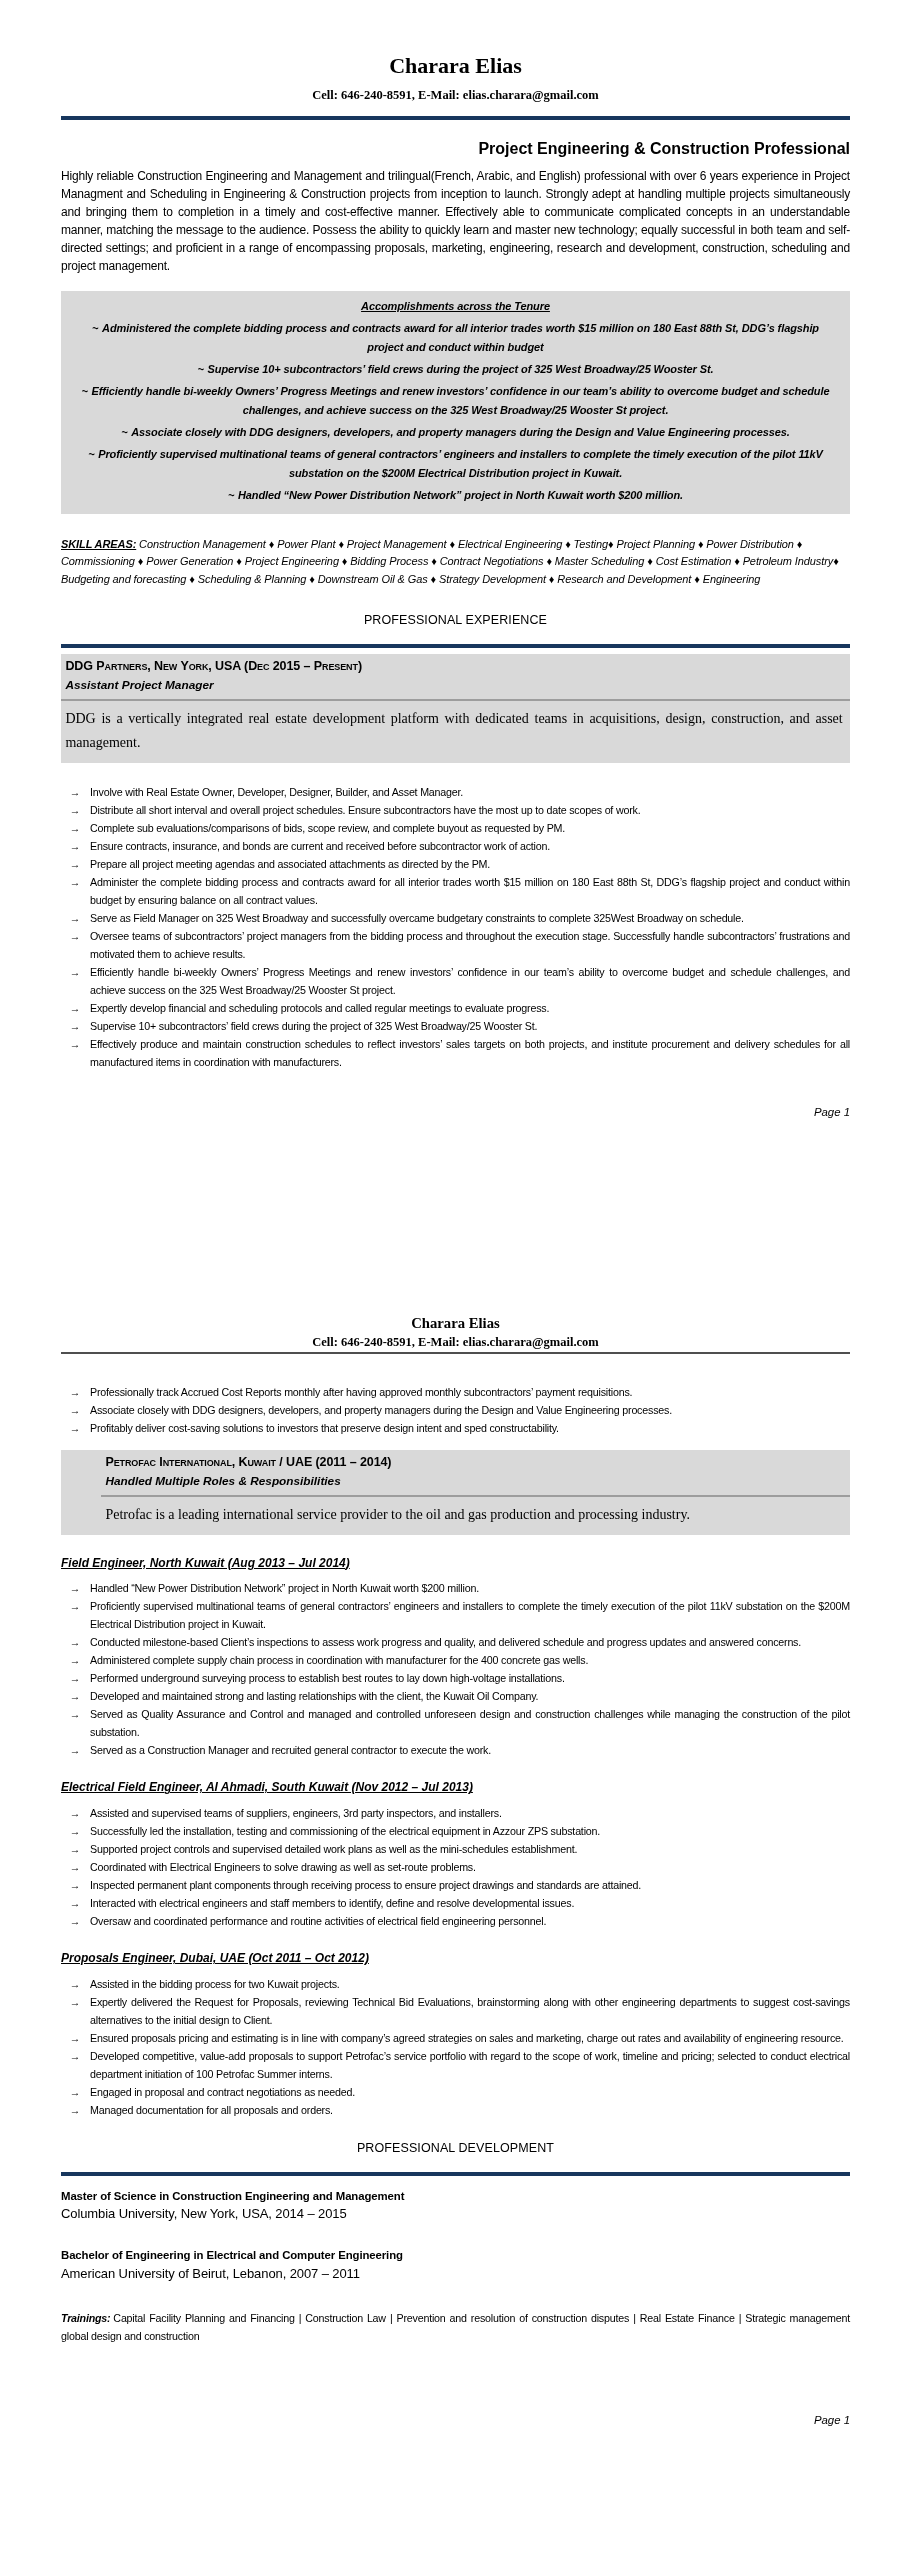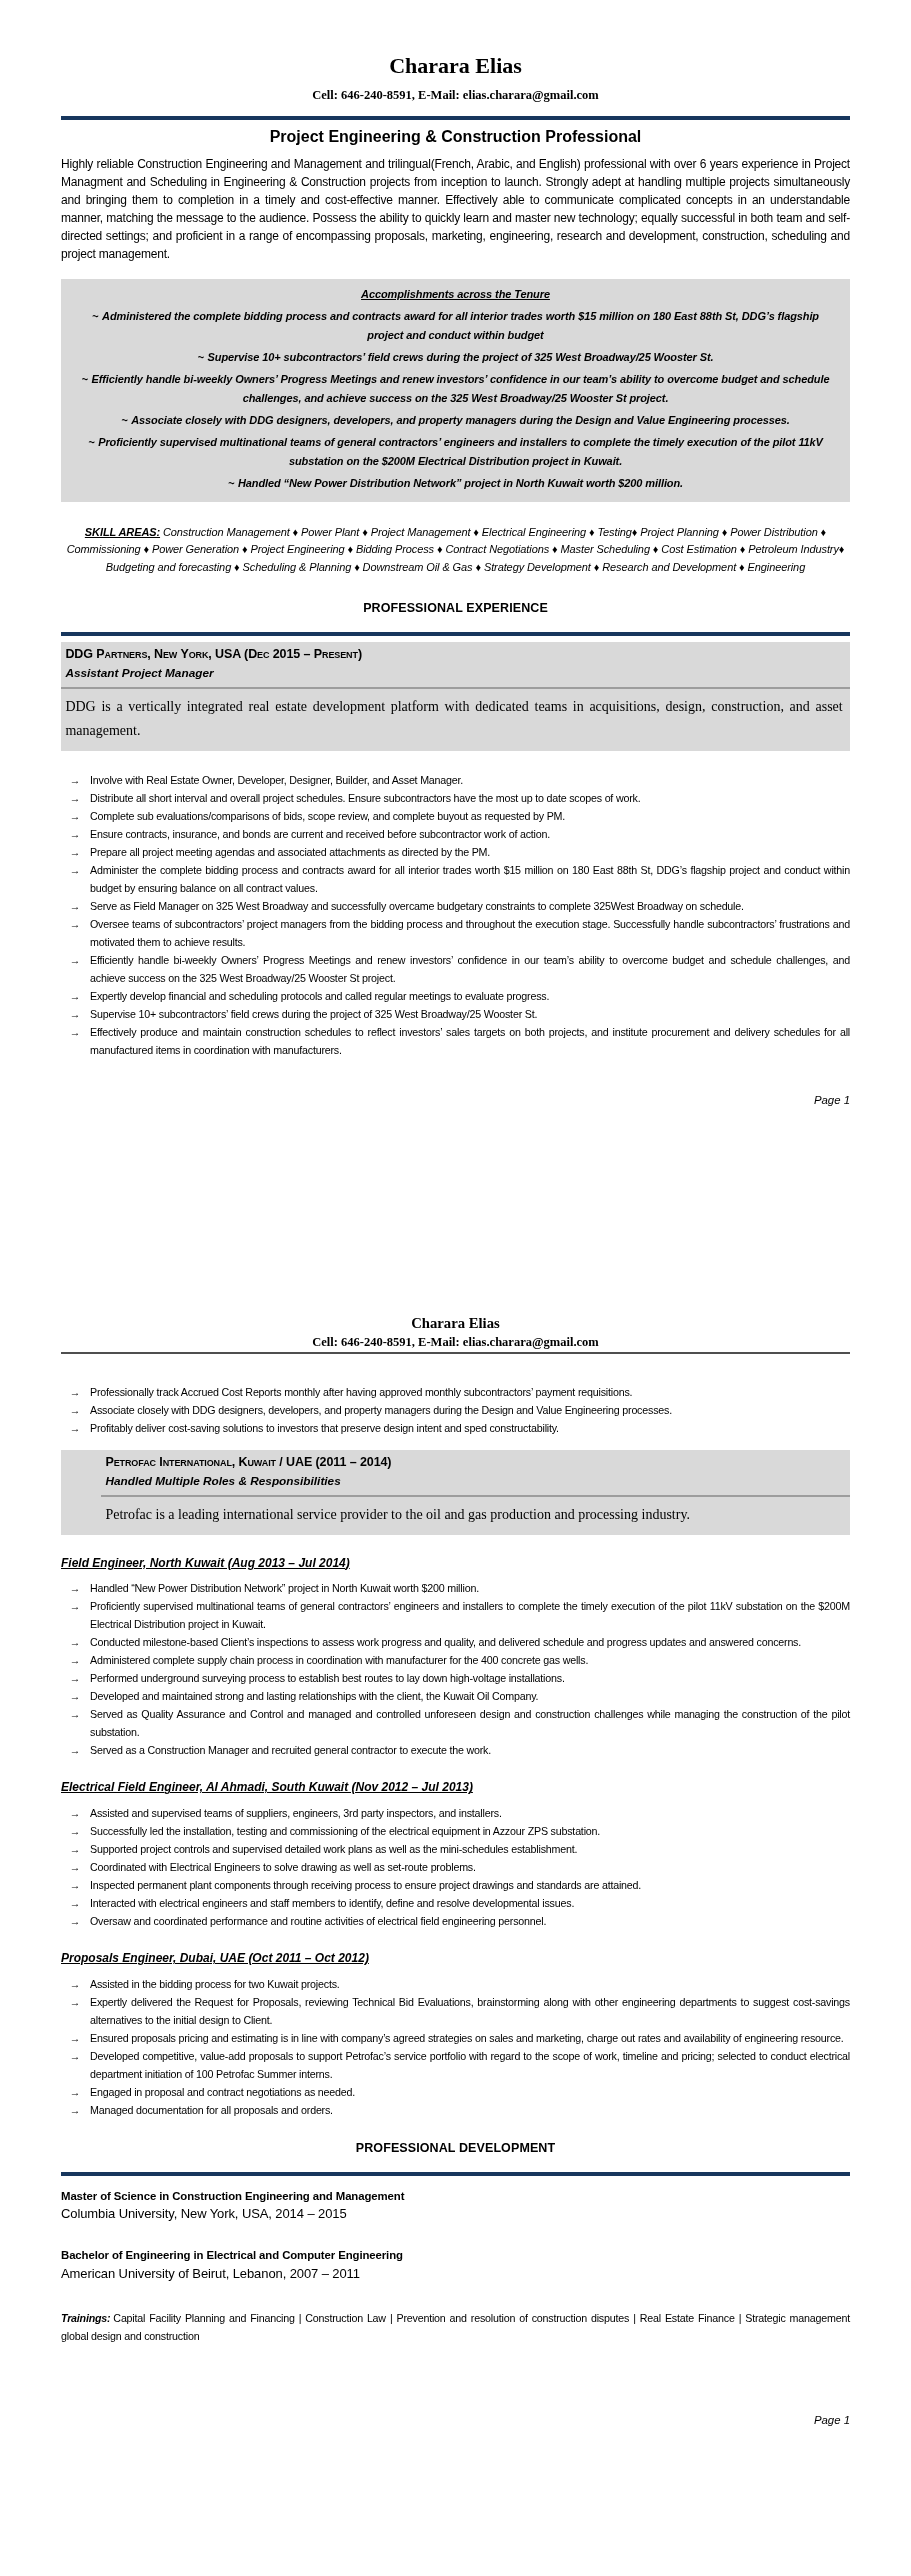--- a/index.html
+++ b/index.html
@@ -39,25 +39,25 @@
     font-family:"Liberation Serif",serif;
     font-weight:bold;
     font-size:12.5px;
     line-height:16px;
     margin-top:7.3px;
   }
   .rule-navy{height:3.7px;background:var(--navy);border:0;}
   .rule-gray{height:1.5px;background:var(--rule2);border:0;}
 
   .headline{
-    text-align:center;
+    text-align:right;
     font-weight:bold;
     font-size:16px;
     line-height:20.6px;
-    margin-top:7px;
+    margin-top:19px;
   }
   .summary{
     margin-top:7.3px;
     font-size:12px;
     line-height:18px;
     letter-spacing:-0.2px;
     text-align:justify;
   }
 
   
@@ -75,37 +75,36 @@
   .acc-title{
     text-decoration:underline;
     margin-bottom:2.9px;
   }
   .acc-item{margin-top:2.9px;}
   .acc-item .mk{margin-right:3.7px;}
 
   
   .skills{
     margin-top:22px;
-    text-align:center;
     font-style:italic;
     font-size:11px;
     line-height:17.3px;
     letter-spacing:-0.1px;
   }
   .skills-label{
     font-weight:bold;
     text-decoration:underline;
     margin-right:2.9px;
   }
 
   
   .sect{
     margin-top:25px;
     text-align:center;
-    font-weight:bold;
+    font-weight:normal;
     font-size:12.5px;
     line-height:15.4px;
     letter-spacing:0.1px;
   }
   .sect-rule{margin-top:16px;}
 
   
   .jobbox{
     margin-top:5.9px;
     background:var(--boxgray);

